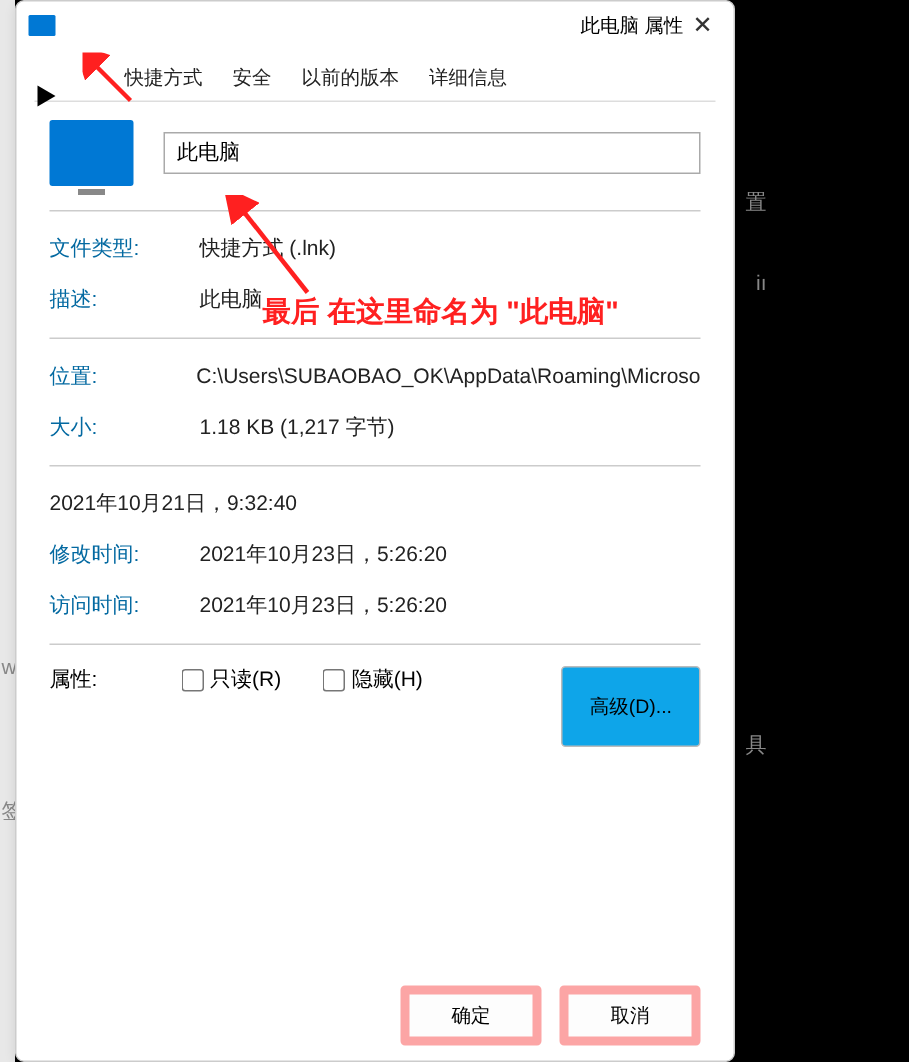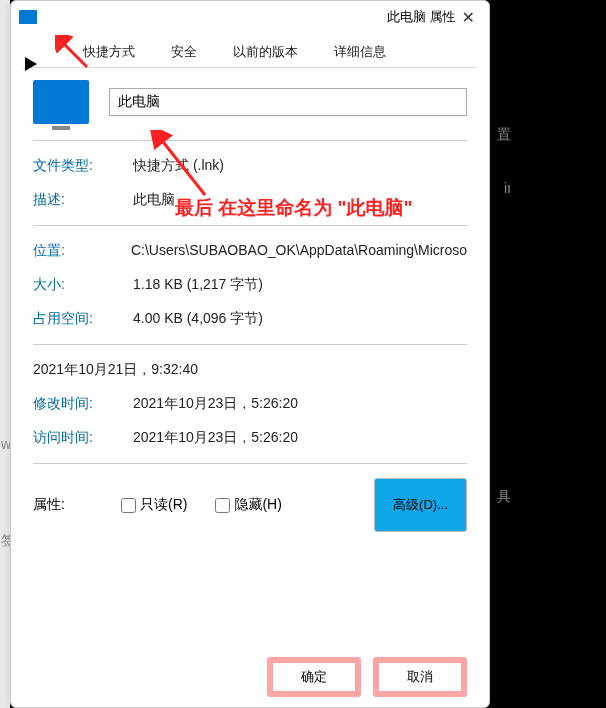--- a/index.html
+++ b/index.html
@@ -30,21 +30,21 @@
       padding: 0 8px;
     }
     .title-icon {
       width: 18px; height: 14px; background: #0078d4;
       margin-right: 6px; border-radius: 1px;
     }
     .title-text { flex: 1; font-size: 13px; text-align: right; }
     .close-x { font-size: 16px; color: #333; padding: 0 6px; cursor: pointer; }
 
     .tabs {
-      display: flex; gap: 16px;
+      display: flex; gap: 0;
       padding: 4px 14px 0 50px;
       border-bottom: 1px solid #ddd;
       margin: 0 12px;
       font-size: 13px;
       position: relative;
     }
     .tab { padding: 6px 10px; cursor: pointer; color: #222; }
     .triangle {
       position: absolute; left: 2px; bottom: -4px;
       width: 0; height: 0;
@@ -68,21 +68,21 @@
       flex: 1; height: 28px; border: 1px solid #aaa;
       padding: 0 8px; font-size: 14px;
     }
 
     hr.sep { border: none; border-top: 1px solid #ccc; margin: 8px 0 14px 0; }
 
     .row { display: flex; font-size: 14px; margin: 16px 0; }
     .row .label { width: 100px; color: #0369a1; }
     .row .value { flex: 1; color: #222; }
 
-    .attr-row { display: flex; align-items: center; gap: 28px; font-size: 14px; }
+    .attr-row { display: flex; align-items: flex-start; gap: 28px; font-size: 14px; }
     .attr-row .label { width: 60px; }
     .chk { display: flex; align-items: center; gap: 4px; }
     .chk input { width: 15px; height: 15px; }
     .adv-btn {
       margin-left: auto; padding: 17px 18px;
       border: 1px solid #bbb; background: #0ea5e9;
       border-radius: 3px; font-size: 13px; cursor: pointer;
     }
 
     .bottom-bar {
@@ -161,24 +161,20 @@
 
     <hr class="sep">
 
     <div class="row">
       <div class="label">位置:</div>
       <div class="value">C:\Users\SUBAOBAO_OK\AppData\Roaming\Microso</div>
     </div>
     <div class="row">
       <div class="label">大小:</div>
       <div class="value">1.18 KB (1,217 字节)</div>
-    </div>
-    <div class="row">
-      <div class="label">占用空间:</div>
-      <div class="value">4.00 KB (4,096 字节)</div>
     </div>
 
     <hr class="sep">
 
     <div class="row">
       <div class="value">2021年10月21日，9:32:40</div>
     </div>
     <div class="row">
       <div class="label">修改时间:</div>
       <div class="value">2021年10月23日，5:26:20</div>

